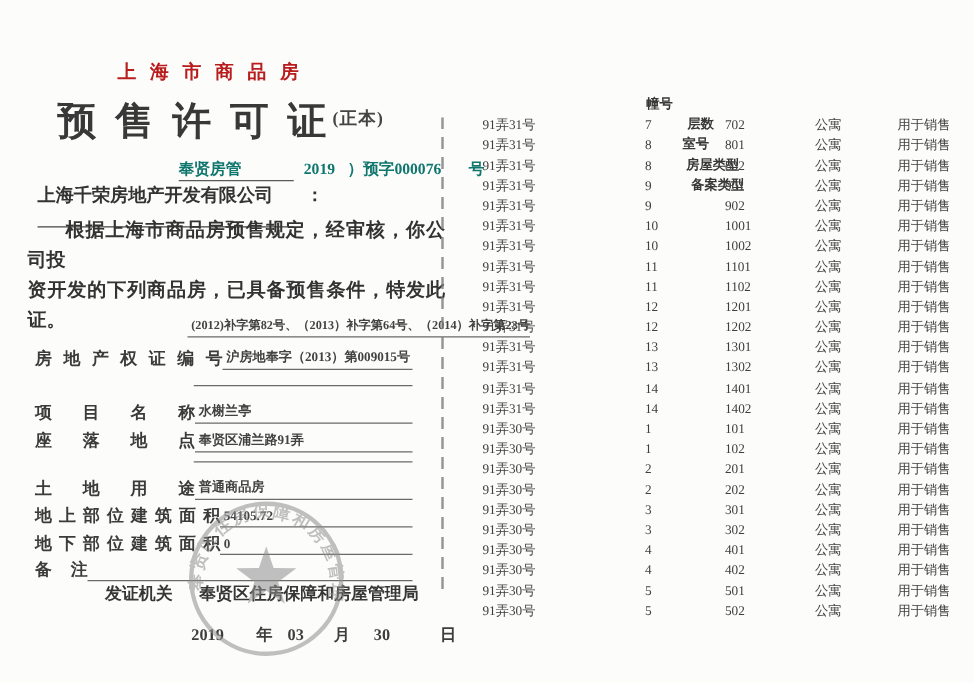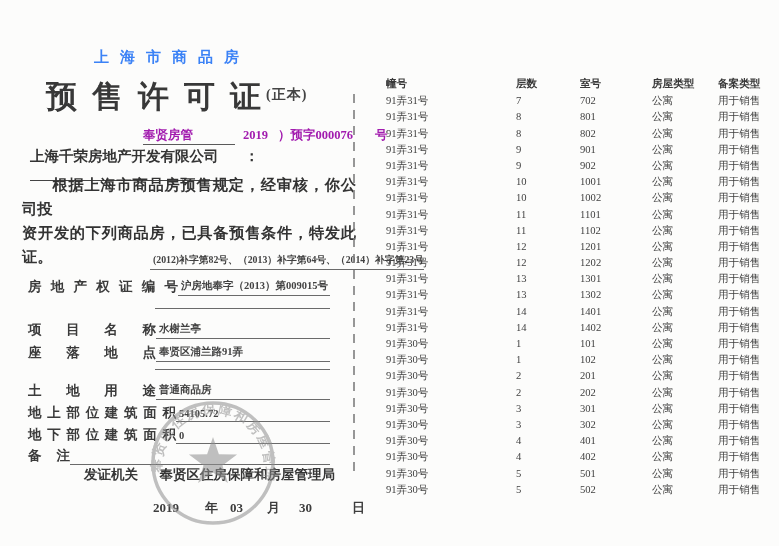--- a/index.html
+++ b/index.html
@@ -6,36 +6,36 @@
   #page{
     position:relative; width:779px; height:546px;
     background:#fcfcfb;
     font-family:"Liberation Serif","DejaVu Serif",serif;
     color:#3a3a3a; overflow:hidden;
   }
   
   .h-small{
     position:absolute; top:48px; left:94px;
     font-size:15px; font-weight:bold; letter-spacing:11px;
-    color:#3b82f6; white-space:nowrap;
+    color:#b91c1c; white-space:nowrap;
   }
   .title-row{
     position:absolute; top:76px; left:46px;
     display:flex; align-items:center; white-space:nowrap;
   }
   .title-main{
     font-size:31px; font-weight:bold; letter-spacing:15px; color:#383838;
   }
   .title-note{
     font-size:14px; font-weight:bold; letter-spacing:1px;
     padding-bottom:5px; margin-left:-10px; color:#444;
   }
   .permit-line{
     position:absolute; top:127px; left:143px;
-    font-size:12.5px; font-weight:600; color:#a21caf; white-space:nowrap;
+    font-size:12.5px; font-weight:600; color:#0f766e; white-space:nowrap;
   }
   .permit-line .auth{display:inline-block; width:92px; border-bottom:1px solid #5a5a5a;}
   .permit-line .yr{margin-left:8px;}
   .permit-line .ser{margin-left:10px;}
   .permit-line .unit{margin-left:22px;}
   .company-line{
     position:absolute; top:147px; left:30px;
     font-size:14.5px; font-weight:bold; color:#333; white-space:nowrap;
   }
   .company-line .comp{border-bottom:1.5px solid #444; padding-right:16px; padding-bottom:16px;}
@@ -89,21 +89,21 @@
     background:repeating-linear-gradient(to bottom,#7d7d7d 0 9px,transparent 9px 16px);
     opacity:.8;
   }
   
   .utable{
     position:absolute; left:386px; top:76px; width:392px;
     font-size:10.6px; color:#3f3f3f;
     font-family:"Liberation Serif","DejaVu Serif",serif;
   }
   .trow{display:flex; line-height:16.2px; height:16.2px; align-items:center;}
-  .trow.thead{font-weight:bold; margin-bottom:1px; color:#383838;}
+  .trow.thead{font-weight:bold; margin-bottom:1px; color:#383838;flex-direction:column;}
   .tc{white-space:nowrap; overflow:visible;}
   .c0{width:130px;}
   .c1{width:64px;}
   .c2{width:72px;}
   .c3{width:66px;}
   .c4{width:58px;}
 </style>
 </head>
 <body>
 

